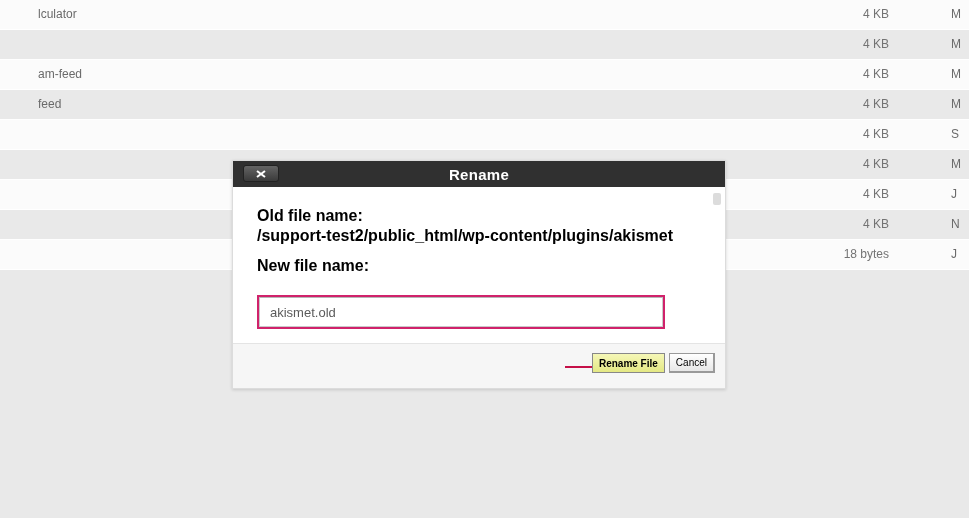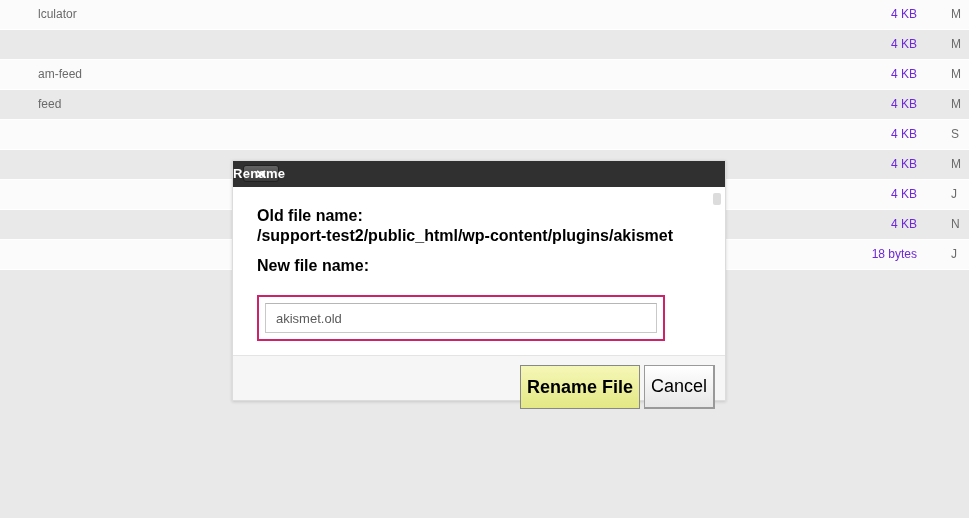--- a/index.html
+++ b/index.html
@@ -27,24 +27,24 @@
     .row .name {
       position: absolute;
       left: 6px;
       top: 7px;
       font-size: 12px;
       color: #6a6a6a;
       padding-left: 32px;
     }
     .row .size {
       position: absolute;
-      right: 52px;
+      right: 80px;
       top: 7px;
       font-size: 12px;
-      color: #6d28d9;
+      color: #737373;
     }
     .row .date {
       position: absolute;
       right: 6px;
       top: 7px;
       font-size: 12px;
       color: #6a6a6a;
       width: 12px;
       text-align: left;
     }
@@ -78,23 +78,23 @@
       display: flex;
       align-items: center;
       justify-content: center;
       cursor: pointer;
     }
     .dlg-header .close-btn svg { width: 12px; height: 10px; display:block;}
     .dlg-title {
       position: absolute;
       left: 0; right: 0;
       top: 5px;
-      text-align: left;
-      font-weight: bold;
-      font-size: 13px;
+      text-align: center;
+      font-weight: bold;
+      font-size: 15px;
       letter-spacing: .3px;
       color:#fff;
     }
     .dlg-body {
       padding: 20px 24px 14px 24px;
       position: relative;
       background: #fff;
       border-bottom: 1px solid #e4e4e4;
     }
     .dlg-body .scroll-shim{
@@ -112,21 +112,21 @@
       margin-bottom: 2px;
     }
     .val {
       font-size: 16px;
       font-weight: bold;
       color: #000;
       margin-bottom: 12px;
     }
     .input-wrap {
       border: 2px solid #d0226b;
-      padding: 6px;
+      padding: 0;
       margin-top: 20px;
       width: 408px;
     }
     .text-input {
       width: 100%;
       border: 1px solid #c9c9c9;
       border-top-color:#b6b6b6;
       height: 30px;
       padding: 0 10px;
       font-size: 13px;
@@ -147,22 +147,22 @@
     }
     .btns {
       position: absolute;
       right: 10px;
       top: 9px;
       display: flex;
       gap: 4px;
     }
     .btn {
       font-family: Arial, sans-serif;
-      font-size: 18px;
-      padding: 10px 6px;
+      font-size: 10px;
+      padding: 3px 6px;
       border: 1px solid #9a9a9a;
       cursor: pointer;
       color: #000;
     }
     .btn-primary {
       background: linear-gradient(#f5f7b7,#e4e884);
       font-weight: bold;
       border: 1px solid #888;
     }
     .btn-secondary {

